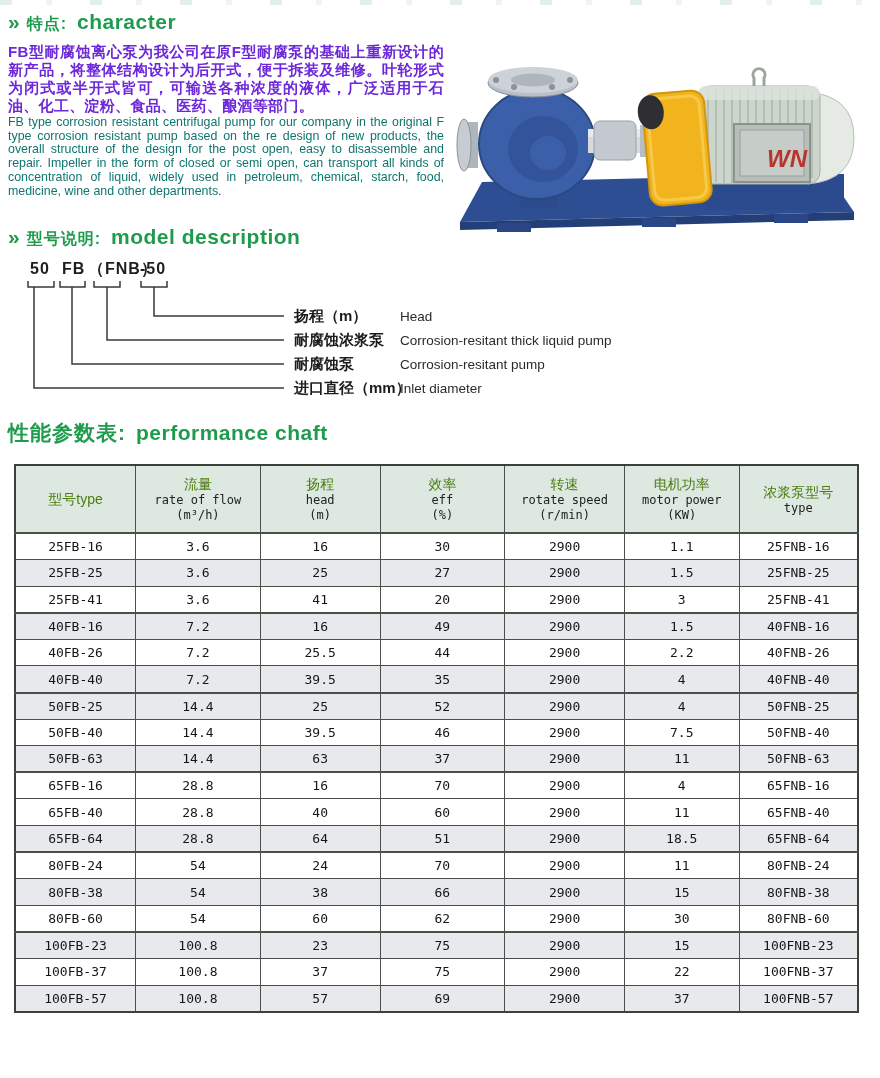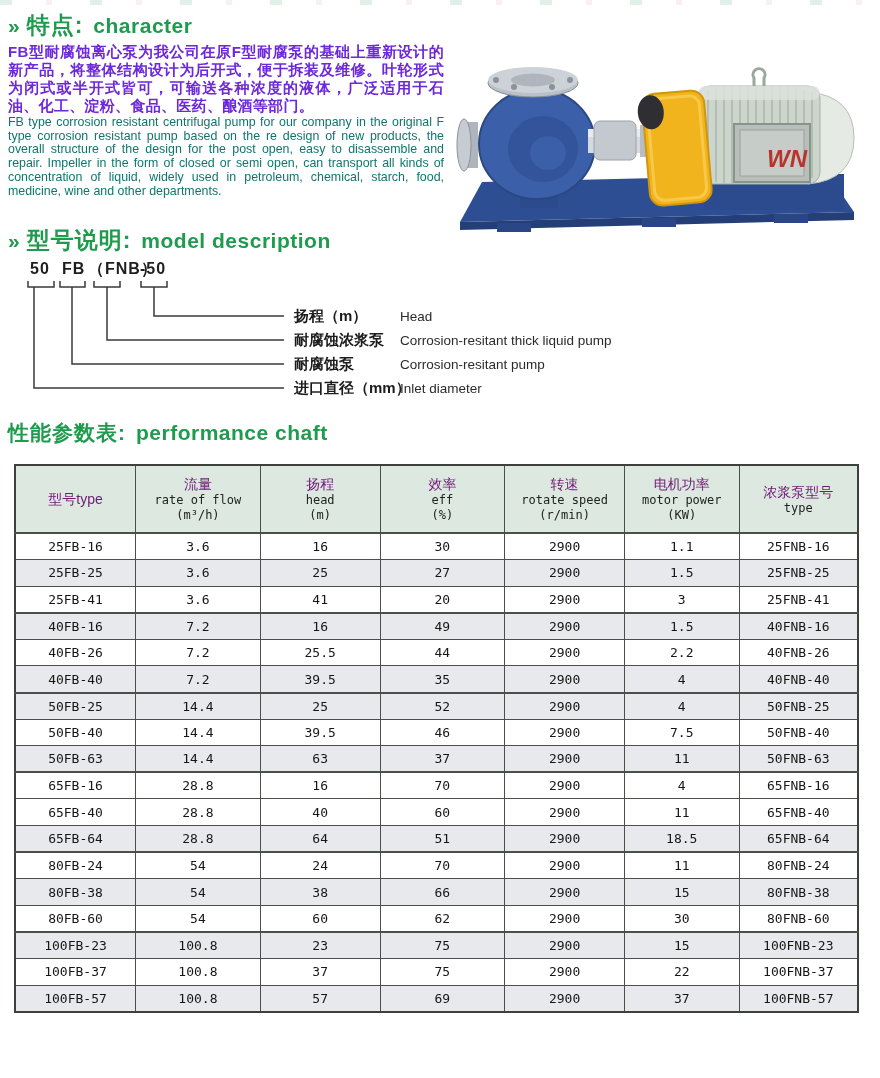--- a/index.html
+++ b/index.html
@@ -8,21 +8,21 @@
     width:880px; height:1078px; position:relative; overflow:hidden;
     font-family:"Liberation Sans", sans-serif; color:#222;
   }
   .top-artifact{
     position:absolute; top:0; left:0; width:100%; height:5px; opacity:.45;
     background:repeating-linear-gradient(90deg, rgba(60,160,110,.35) 0 12px,
       rgba(255,255,255,0) 12px 46px, rgba(200,120,150,.25) 46px 52px, rgba(255,255,255,0) 52px 90px);
   }
   .sec-heading{ position:absolute; left:8px; display:flex; align-items:baseline; color:#1f9b4d; white-space:nowrap; }
   .sec-heading .chev{ font-size:21px; font-weight:bold; margin-right:7px; }
-  .sec-heading .h-zh{ font-size:23px; font-weight:bold; letter-spacing:1px; }
+  .sec-heading .h-zh{ font-size:16px; font-weight:bold; letter-spacing:1px; }
   .sec-heading .h-en{ font-size:21px; font-weight:bold; margin-left:10px; letter-spacing:.5px; }
   .s1{ top:10px; } .s2{ top:225px; } .s3{ top:419px; }
 
   .zh-para{
     position:absolute; left:8px; top:43px; width:436px;
     font-size:15px; font-weight:bold; line-height:18px; color:#6d28d9;
     text-align:justify; letter-spacing:.3px;
   }
   .en-para{
     position:absolute; left:8px; top:116px; width:436px;
@@ -39,21 +39,21 @@
     position:absolute; left:14px; top:464px; width:845px;
     border-collapse:collapse; table-layout:fixed;
     border:2px solid #3c413c;
   }
   .perf-table th, .perf-table td{
     border:1px solid #4a4f4a; text-align:center; vertical-align:middle; overflow:hidden;
   }
   .perf-table thead th{
     background:#dce8e0; height:68px; font-weight:normal; border-bottom-width:2px;
   }
-  .hl-zh{ font-size:14px; color:#701a75; line-height:18px; }
+  .hl-zh{ font-size:14px; color:#4d7c0f; line-height:18px; }
   .hl-sub{ font-family:"DejaVu Sans Mono", monospace; font-size:12px; color:#222; line-height:15px; }
   .perf-table td{
     height:26.6px; font-family:"DejaVu Sans Mono", monospace;
     font-size:13px; color:#161616; background:#ffffff;
   }
   tr.alt td{ background:#e7e9ec; }
   tr.group-end td{ border-bottom-width:2px; }
 </style>
 </head>
 <body>

